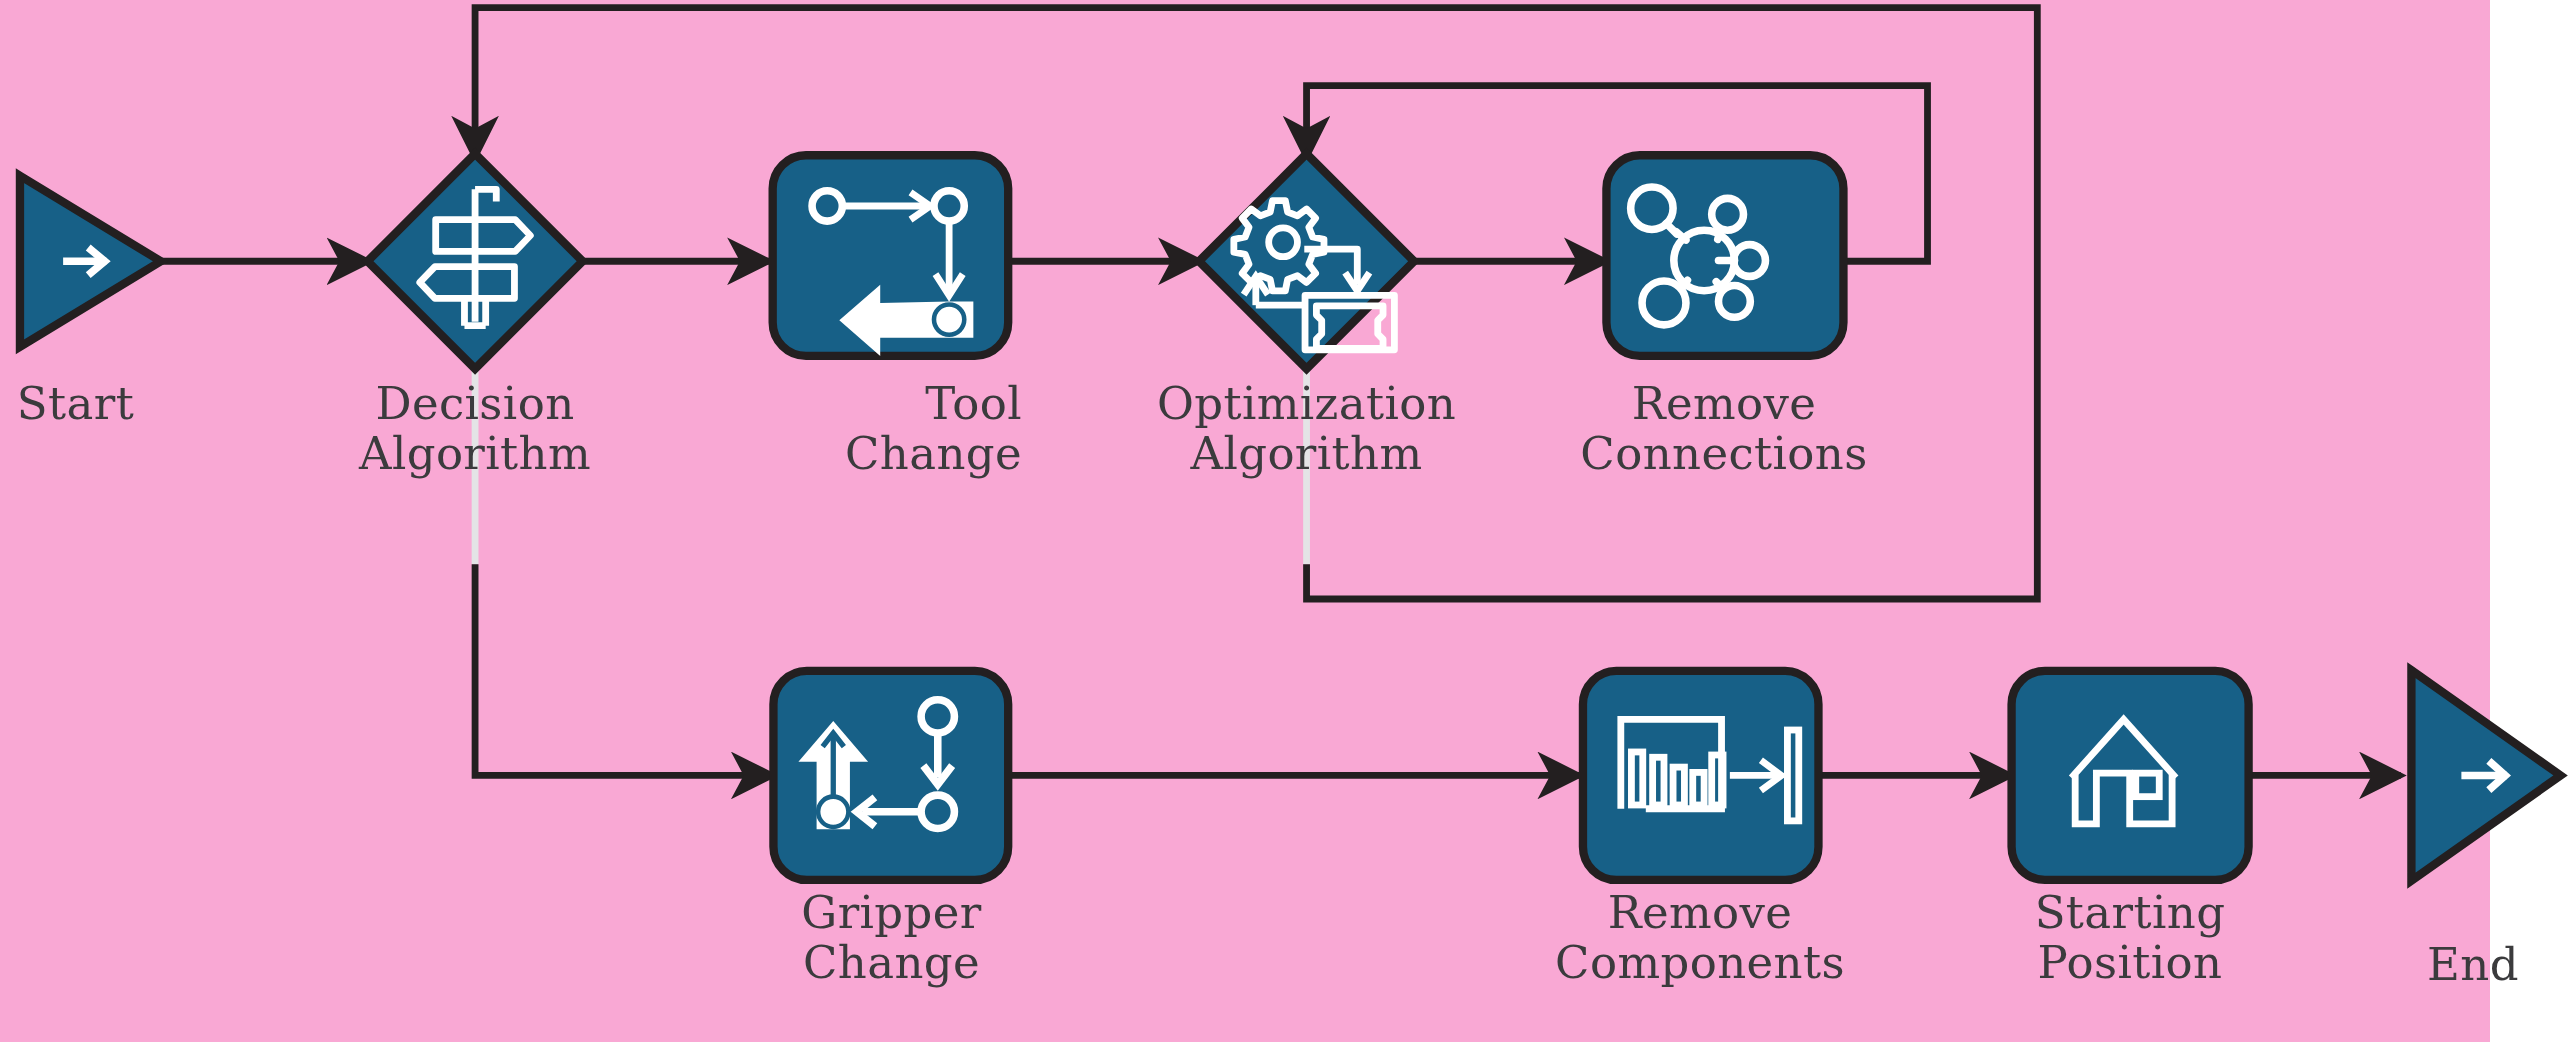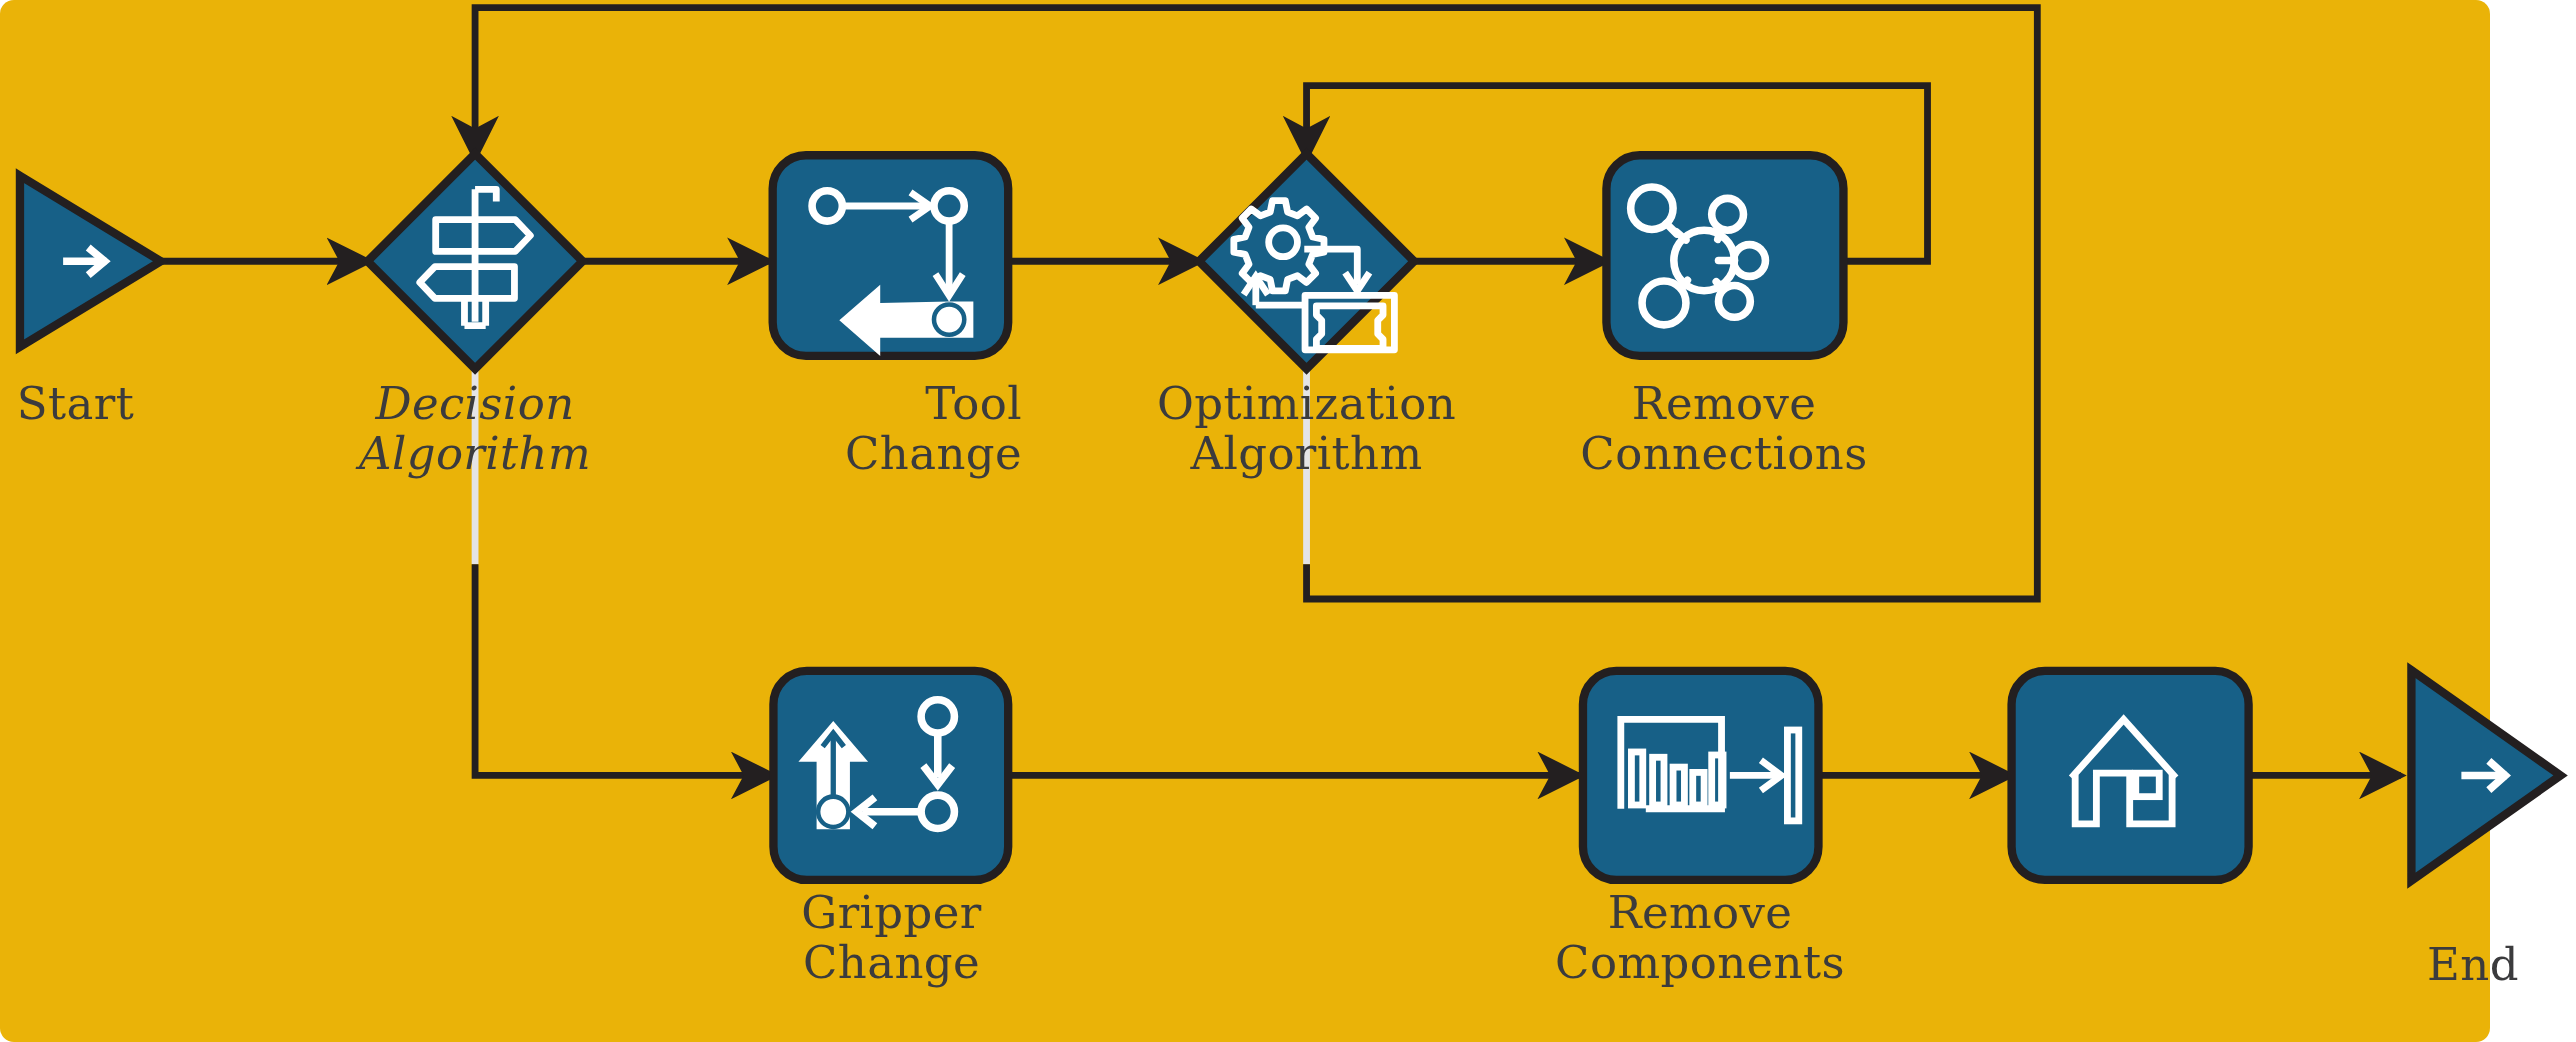--- a/index.html
+++ b/index.html
@@ -1,18 +1,18 @@
 <!DOCTYPE html>
 <html style="font-size:12px"><head>
 <meta charset="utf-8">
 <style>
   html,body{margin:0;padding:0;background:#ffffff;}
   body{width:2576px;height:1042px;overflow:hidden;
        font-family:"DejaVu Serif", serif;}
-  #stage{position:relative;width:2490px;height:1042px;background:#eab308;border-radius:14px;}
+  #stage{position:relative;width:2490px;height:1042px;background:#f9a8d4;}
   svg#flow{position:absolute;left:0;top:0;width:2576px;height:1042px;display:block;}
   .nodelabel{
     position:absolute;
     text-align:center;
     color:#3b3b3d;
     font-family:"DejaVu Serif", serif;
     font-size:45px;
     line-height:1.12;
     white-space:pre-line;
     letter-spacing:0.4px;
@@ -201,35 +201,37 @@
       <path d="M3184,885 L3381,1024 L3184,1163 Z" fill="#176087" stroke="#231f20" stroke-width="11" stroke-linejoin="miter"></path>
       <g stroke="#ffffff" stroke-width="10" fill="none" stroke-linecap="square">
         <path d="M3255,1024 L3305,1024"></path>
         <path d="M3290,1008 L3308,1024 L3290,1040"></path>
       </g>
     </g>
   </svg>
 
   <div class="nodelabel" style="left:0px;   top:379px; width:151px;">Start</div>
 
-  <div class="nodelabel" style="left:293px; top:379px; width:364px;font-style:italic;">Decision
+  <div class="nodelabel" style="left:293px; top:379px; width:364px;">Decision
 Algorithm</div>
 
   <div class="nodelabel" style="left:757px;top:379px; width:265px;text-align:right;">Tool
 Change</div>
 
   <div class="nodelabel" style="left:1102px;top:379px; width:409px;">Optimization
 Algorithm</div>
 
   <div class="nodelabel" style="left:1530px;top:379px; width:388px;">Remove
 Connections</div>
 
   <div class="nodelabel" style="left:759px;top:888px;width:265px;">Gripper
 Change</div>
 
   <div class="nodelabel" style="left:1506px;top:888px;width:388px;">Remove
 Components</div>
 
+  <div class="nodelabel" style="left:1971px;top:888px;width:318px;">Starting
+Position</div>
 
   <div class="nodelabel" style="left:2401px;top:940px;width:144px;">End</div>
 
 </div>
 
 
 </body></html>

